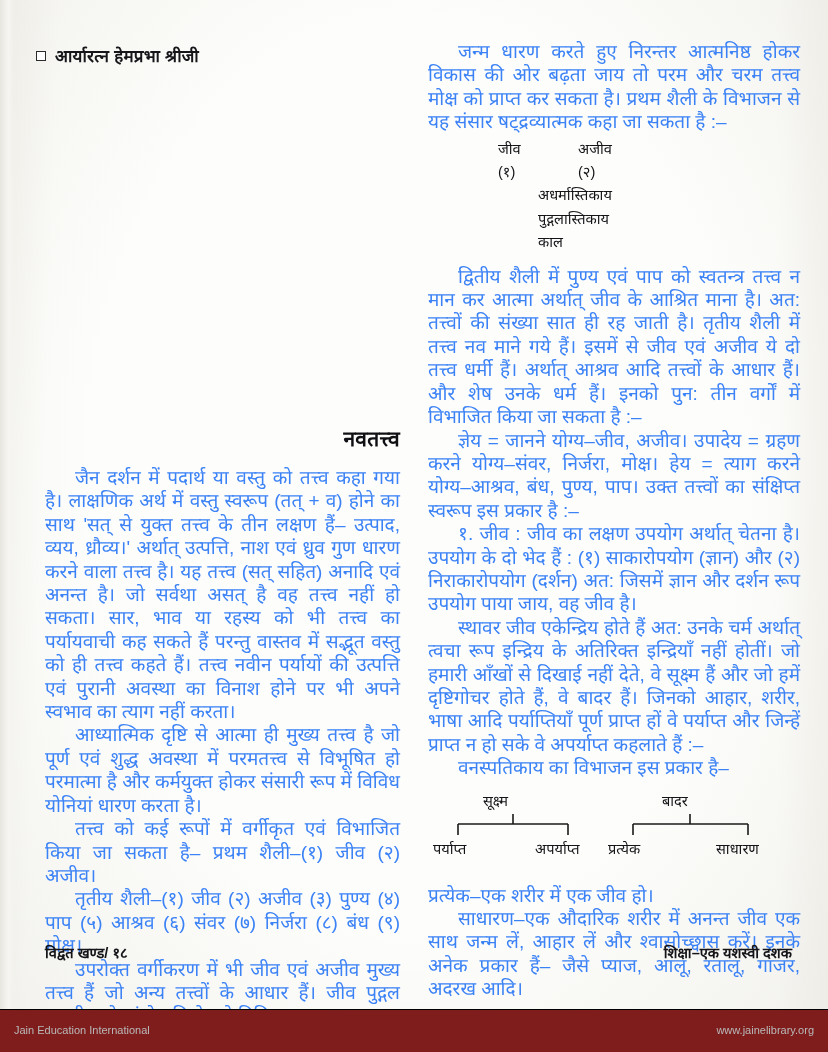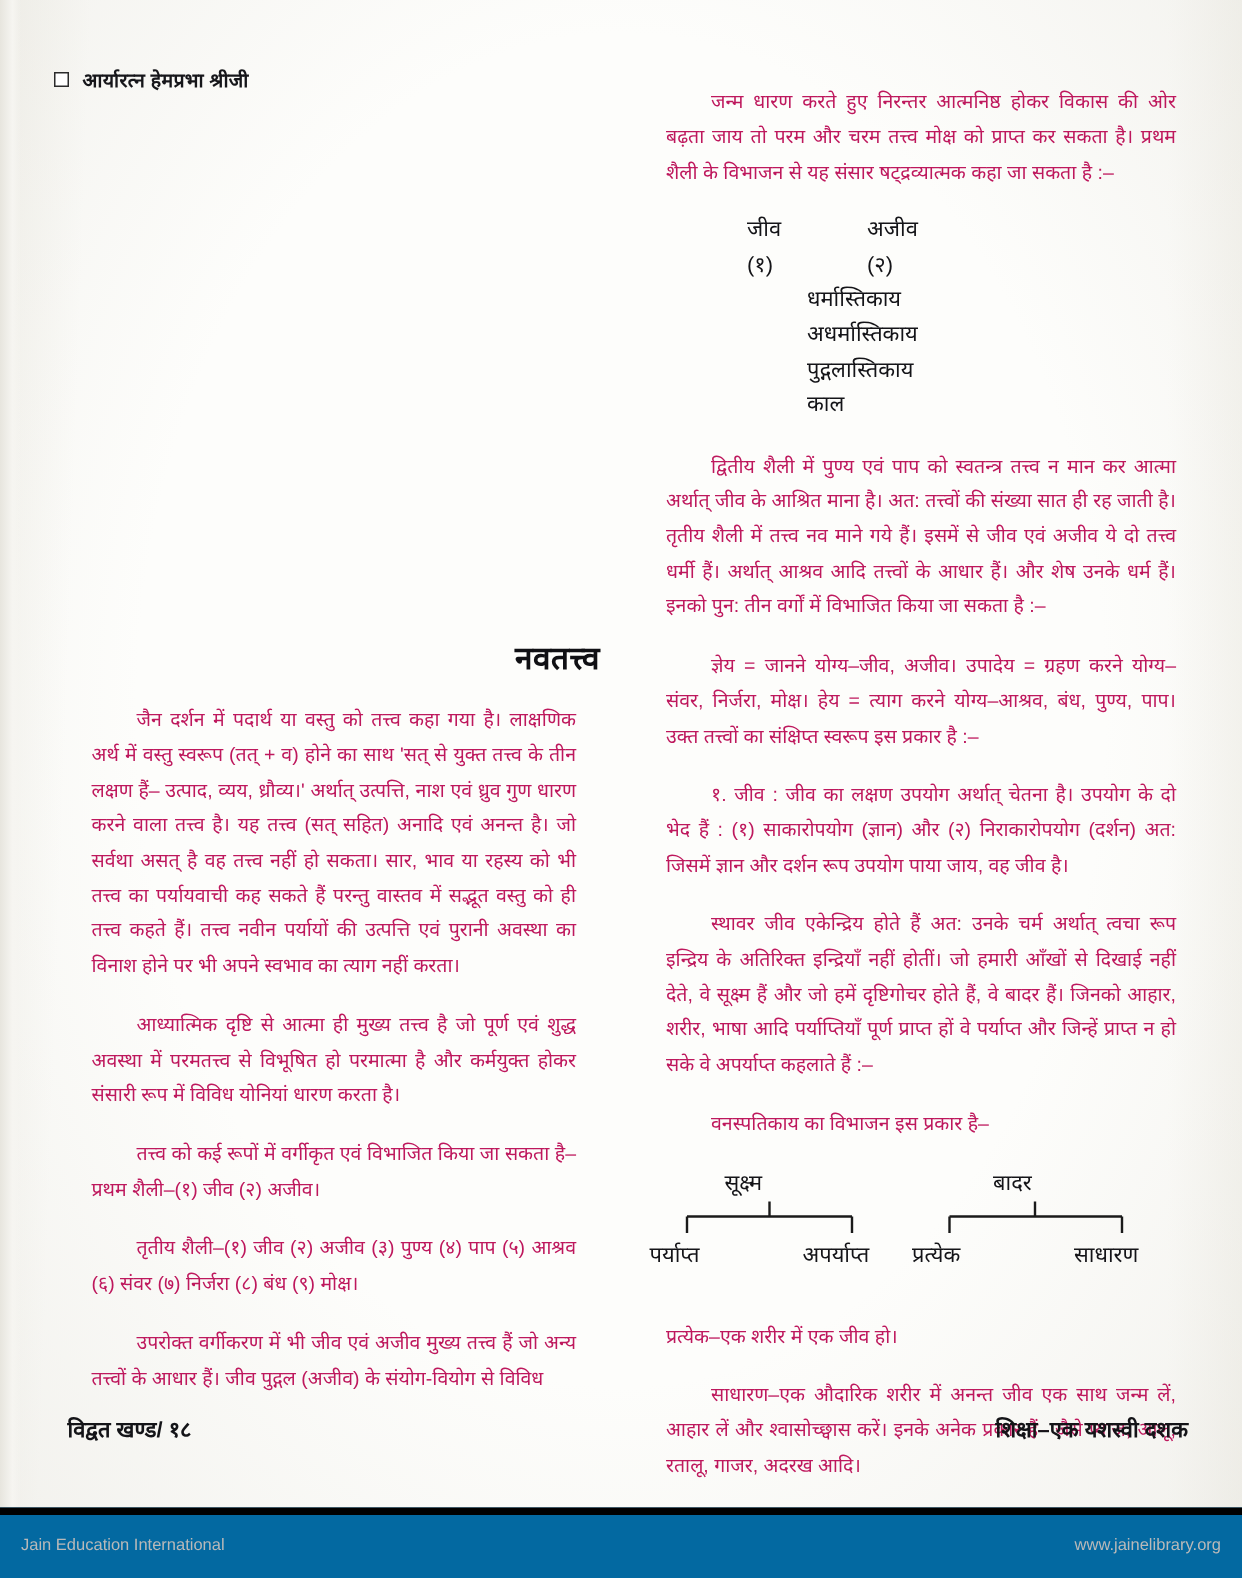--- a/index.html
+++ b/index.html
@@ -53,21 +53,21 @@
   }
   .head-marker {
     display: inline-block;
     width: 8px;
     height: 8px;
     border: 1.4px solid #2b2b2b;
     background: #ffffff;
   }
   .head-text {
     font-family: "Liberation Sans", "DejaVu Sans", sans-serif;
-    font-size: 13px;
+    font-size: 17px;
     font-weight: bold;
     color: #16161a;
     letter-spacing: 0.2px;
     white-space: nowrap;
   }
 
   
   .col {
     position: absolute;
     font-family: "Liberation Sans", "DejaVu Sans", sans-serif;
@@ -87,27 +87,27 @@
   .section-title {
     font-size: 21px;
     font-weight: bold;
     text-align: right;
     color: #101014;
     margin: 0 0 14px 0;
     letter-spacing: 0.3px;
   }
 
   p.para {
-    margin: 16px;
-    font-size: 13px;
+    margin: 0;
+    font-size: 19px;
     line-height: 23.4px;
     text-align: justify;
     text-justify: inter-word;
     text-indent: 30px;
-    color: #be185d;
+    color: #3b82f6;
   }
   p.para.noindent { text-indent: 0; }
   p.para + p.para { margin-top: 0px; }
 
   
   .jiva-table {
     margin: 4px 0 10px 0;
     padding-left: 30px;
     font-size: 14.6px;
     line-height: 23.4px;
@@ -157,22 +157,22 @@
   .folio-left { left: 45px; }
   .folio-right { right: 36px; }
 
   
   #library-bar {
     position: absolute;
     left: 0;
     bottom: 0;
     width: 828px;
     height: 42px;
-    border-top: 5px solid #000000;
-    background: #0369a1;
+    border-top: 1px solid #000000;
+    background: #7f1d1d;
   }
   #library-bar .bar-inner {
     position: relative;
     height: 42px;
   }
   .bar-text {
     position: absolute;
     top: 14px;
     font-family: "Liberation Sans", "DejaVu Sans", sans-serif;
     font-size: 11px;
@@ -211,21 +211,20 @@
 
       <div class="jiva-table">
         <div class="jiva-row">
           <span class="jiva-cell-a">जीव</span>
           <span class="jiva-cell-b">अजीव</span>
         </div>
         <div class="jiva-row">
           <span class="jiva-cell-a">(१)</span>
           <span class="jiva-cell-b">(२)</span>
         </div>
-        <div class="jiva-sub">धर्मास्तिकाय</div>
         <div class="jiva-sub">अधर्मास्तिकाय</div>
         <div class="jiva-sub">पुद्गलास्तिकाय</div>
         <div class="jiva-sub">काल</div>
       </div>
 
       <p class="para">द्वितीय शैली में पुण्य एवं पाप को स्वतन्त्र तत्त्व न मान कर आत्मा अर्थात् जीव के आश्रित माना है। अत: तत्त्वों की संख्या सात ही रह जाती है। तृतीय शैली में तत्त्व नव माने गये हैं। इसमें से जीव एवं अजीव ये दो तत्त्व धर्मी हैं। अर्थात् आश्रव आदि तत्त्वों के आधार हैं। और शेष उनके धर्म हैं। इनको पुन: तीन वर्गों में विभाजित किया जा सकता है :–</p>
       <p class="para">ज्ञेय = जानने योग्य–जीव, अजीव। उपादेय = ग्रहण करने योग्य–संवर, निर्जरा, मोक्ष। हेय = त्याग करने योग्य–आश्रव, बंध, पुण्य, पाप। उक्त तत्त्वों का संक्षिप्त स्वरूप इस प्रकार है :–</p>
       <p class="para">१. जीव : जीव का लक्षण उपयोग अर्थात् चेतना है। उपयोग के दो भेद हैं : (१) साकारोपयोग (ज्ञान) और (२) निराकारोपयोग (दर्शन) अत: जिसमें ज्ञान और दर्शन रूप उपयोग पाया जाय, वह जीव है।</p>
       <p class="para">स्थावर जीव एकेन्द्रिय होते हैं अत: उनके चर्म अर्थात् त्वचा रूप इन्द्रिय के अतिरिक्त इन्द्रियाँ नहीं होतीं। जो हमारी आँखों से दिखाई नहीं देते, वे सूक्ष्म हैं और जो हमें दृष्टिगोचर होते हैं, वे बादर हैं। जिनको आहार, शरीर, भाषा आदि पर्याप्तियाँ पूर्ण प्राप्त हों वे पर्याप्त और जिन्हें प्राप्त न हो सके वे अपर्याप्त कहलाते हैं :–</p>
       <p class="para">वनस्पतिकाय का विभाजन इस प्रकार है–</p>

